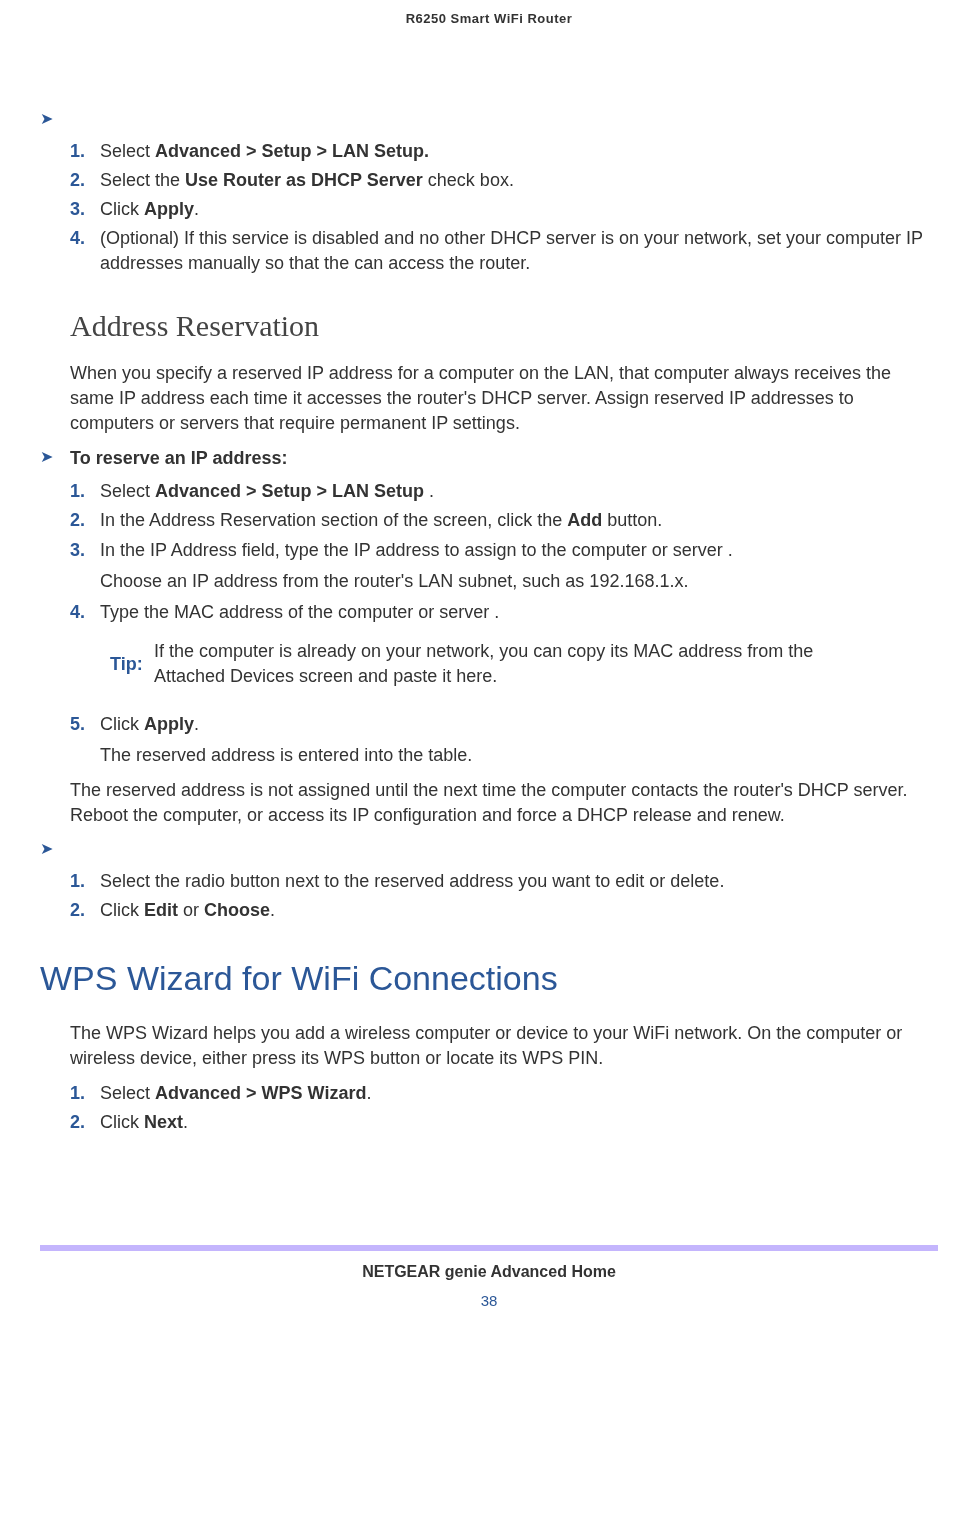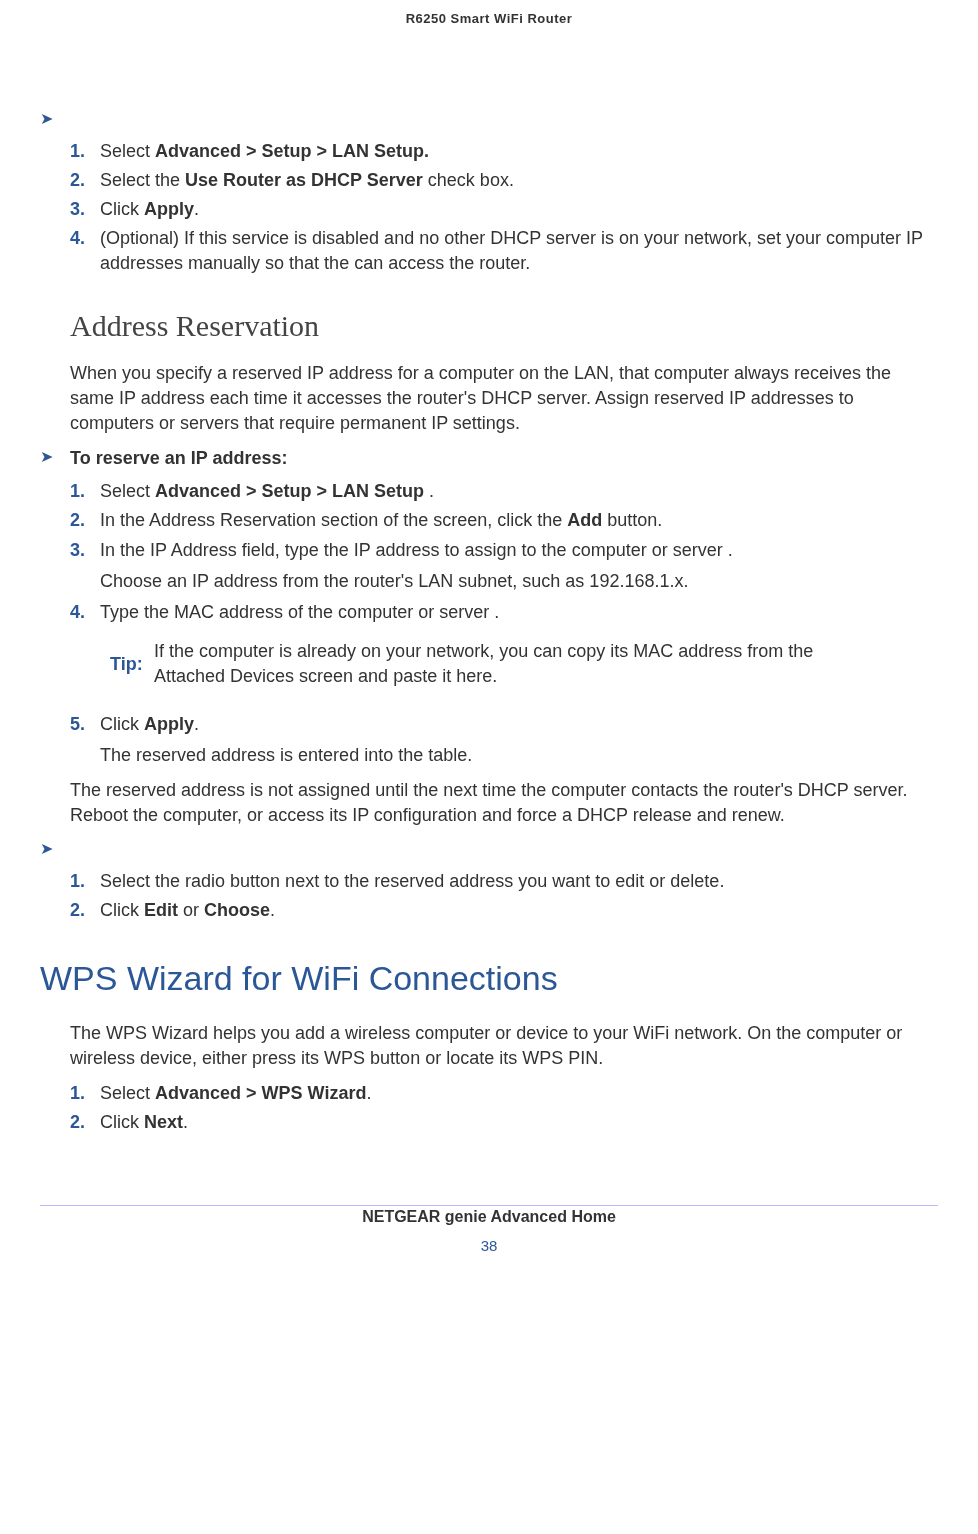--- a/index.html
+++ b/index.html
@@ -83,23 +83,24 @@
       color: #2b5797;
       font-weight: bold;
       width: 44px;
       flex-shrink: 0;
     }
     .tip-text {
       flex: 1;
       padding-right: 100px;
     }
     .footer {
-      margin-top: 70px;
-      border-top: 1px solid #c4b5fd;
+      margin-top: 110px;
+      border-top: 6px solid #c4b5fd;
       text-align: center;
+      padding-top: 10px;
     }
     .footer-title {
       font-weight: bold;
       font-size: 16px;
     }
     .page-num {
       color: #2b5797;
       font-weight: normal;
       font-size: 15px;
       margin-top: 6px;

